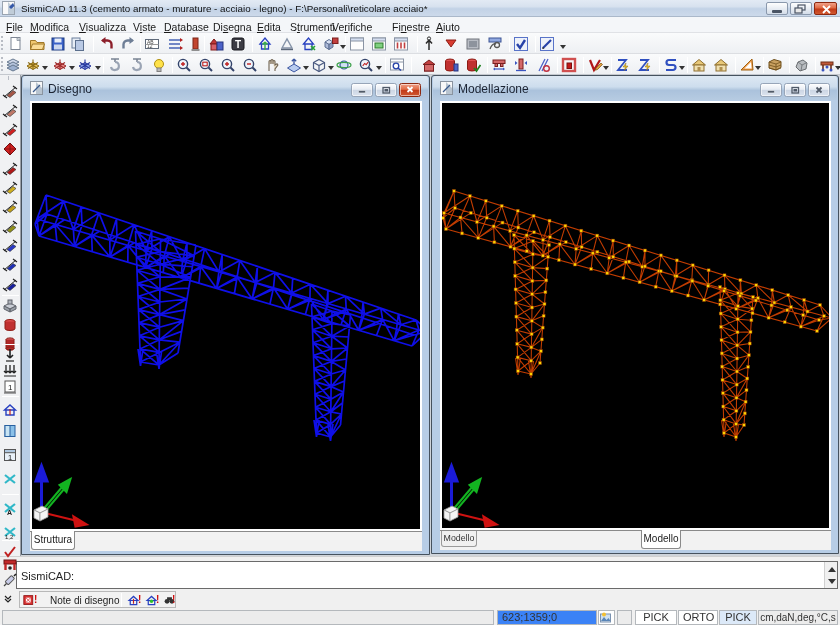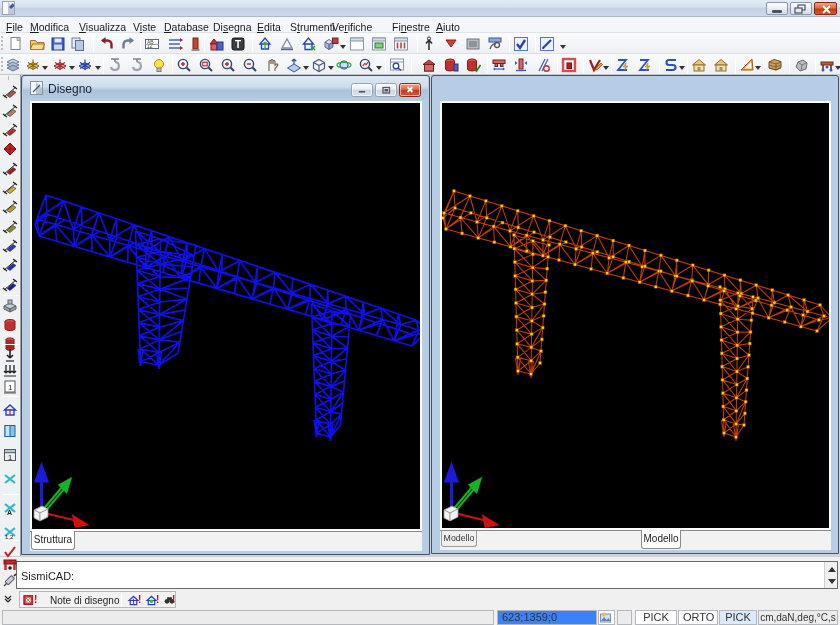--- a/index.html
+++ b/index.html
@@ -1,18 +1,19 @@
 <!DOCTYPE html>
 <html><head><meta charset="utf-8"><style>*{margin:0;padding:0;box-sizing:border-box}body{width:840px;height:625px;overflow:hidden;font-family:"Liberation Sans",sans-serif;background:#f0f0f0;position:relative}.ic{position:absolute;width:16px;height:16px}.abs{position:absolute}</style></head><body>
 <div class="abs" style="left:0;top:0;width:840px;height:17px;background:linear-gradient(180deg,#e2eaf4 0%,#d8e2ef 40%,#c2d2e6 55%,#ccd9ea 100%);border-bottom:1px solid #aab8ca">
     <svg width="13" height="14" viewBox="0 0 13 14" style="position:absolute;left:2px;top:1px">
       <rect x="0.5" y="0.5" width="12" height="13" fill="#fafafa" stroke="#9aa4b0"></rect>
       <path d="M6 1l6 6V13H6z" fill="#c0ccd8"></path>
       <path d="M7 6l4-4 1.5 3-3.5 3z" fill="#3458a8"></path>
     </svg>
+    <div style="position:absolute;left:21px;top:2.5px;font:9.8px 'Liberation Sans',sans-serif;color:#111">SismiCAD 11.3 (cemento armato - murature - acciaio - legno) - F:\Personali\reticolare acciaio*</div>
     <div style="position:absolute;left:766px;top:2px;width:22px;height:13px;background:linear-gradient(180deg,#fefefe,#d4dde9);border:1px solid #8a98ac;border-radius:2px">
       <div style="position:absolute;left:5px;top:7px;width:10px;height:3px;background:#4a5464;border-radius:1px"></div>
     </div>
     <div style="position:absolute;left:790px;top:2px;width:22px;height:13px;background:linear-gradient(180deg,#fefefe,#d4dde9);border:1px solid #8a98ac;border-radius:2px">
       <svg width="14" height="11" viewBox="0 0 14 11" style="position:absolute;left:3px;top:1px">
         <rect x="4" y="1" width="7" height="5" fill="none" stroke="#4a5464" stroke-width="1.2"></rect>
         <rect x="1" y="4" width="7" height="5" fill="#e8e8e8" stroke="#4a5464" stroke-width="1.2"></rect>
       </svg>
     </div>
     <div style="position:absolute;left:814px;top:2px;width:23px;height:13px;background:linear-gradient(180deg,#f0a088 0%,#e06a44 45%,#c23a18 55%,#d05830 100%);border:1px solid #8c2810;border-radius:2px">
@@ -527,20 +528,44 @@
             <polygon points="2.0,407.0 8.0,410.0 8.0,418.0 2.0,415.0"></polygon>
             <polygon points="8.0,410.0 16.0,406.0 16.0,414.0 8.0,418.0"></polygon>
           </g>
         </svg></div>
     </div>
     <div style="position:absolute;left:8px;top:455px;width:392px;height:20px;background:#f2f2f2;border-top:1px solid #8a8a8a">
       <div style="position:absolute;left:1px;top:-1px;width:44px;height:19px;background:#fff;border:1px solid #8a8a8a;border-top:none;border-radius:0 0 3px 3px;font:10px 'Liberation Sans',sans-serif;color:#222;text-align:center;line-height:17px;white-space:nowrap;overflow:hidden;z-index:2">Struttura</div>
     </div>
   </div>
 <div style="position:absolute;left:431px;top:75px;width:408px;height:479px;background:#b7cde6;border:1px solid #46525e;border-radius:3px 3px 0 0">
+    <div style="position:absolute;left:1px;top:0;right:1px;height:24px;background:linear-gradient(180deg,#dde8f3 0%,#cddded 45%,#abc2dc 60%,#b6cbe1 100%);border-radius:3px 3px 0 0">
+      <svg width="13" height="14" viewBox="0 0 13 14" style="position:absolute;left:7px;top:5px">
+        <rect x="0.5" y="0.5" width="12" height="13" fill="#f8f8f8" stroke="#8a94a0"></rect>
+        <path d="M6 1l6 6V13H6z" fill="#b8c4d0"></path>
+        <path d="M3 11l7-7" stroke="#3a5a8c" stroke-width="1.2"></path>
+      </svg>
+      <div style="position:absolute;left:25px;top:6px;font:12px 'Liberation Sans',sans-serif;color:#1c2433">Modellazione</div>
+      <div style="position:absolute;left:327px;top:7px;width:22px;height:14px;background:linear-gradient(180deg,#fdfdfe 0%,#e8edf4 45%,#ccd6e4 50%,#dbe3ee 100%);border:1px solid #97a5b8;border-radius:2.5px;box-shadow:inset 0 0 0 1px rgba(255,255,255,.55)">
+        <svg width="13" height="12" viewBox="0 0 13 12" style="position:absolute;left:50%;top:50%;transform:translate(-50%,-50%)">
+          <rect x="3" y="6.5" width="7" height="2.4" rx="1" fill="#505a68" stroke="#fff" stroke-width=".5"></rect>
+        </svg>
+      </div>
+      <div style="position:absolute;left:351px;top:7px;width:22px;height:14px;background:linear-gradient(180deg,#fdfdfe 0%,#e8edf4 45%,#ccd6e4 50%,#dbe3ee 100%);border:1px solid #97a5b8;border-radius:2.5px;box-shadow:inset 0 0 0 1px rgba(255,255,255,.55)">
+        <svg width="13" height="12" viewBox="0 0 13 12" style="position:absolute;left:50%;top:50%;transform:translate(-50%,-50%)">
+          <rect x="3.5" y="3.5" width="6.5" height="5.5" fill="none" stroke="#505a68" stroke-width="1.3"></rect>
+          <rect x="5" y="5" width="3.5" height="2.5" fill="#505a68"></rect>
+        </svg>
+      </div>
+      <div style="position:absolute;left:375px;top:7px;width:22px;height:14px;background:linear-gradient(180deg,#fdfdfe 0%,#e8edf4 45%,#ccd6e4 50%,#dbe3ee 100%);border:1px solid #97a5b8;border-radius:2.5px;box-shadow:inset 0 0 0 1px rgba(255,255,255,.55)">
+        <svg width="13" height="12" viewBox="0 0 13 12" style="position:absolute;left:50%;top:50%;transform:translate(-50%,-50%)">
+          <path d="M4 3.5l5 5m0-5l-5 5" stroke="#505a68" stroke-width="1.8"></path>
+        </svg>
+      </div>
+    </div>
     <div style="position:absolute;left:8px;top:25px;width:391px;height:429px;background:#fff;padding:0">
       <div style="position:absolute;left:2px;top:2px;width:387px;height:425px;background:#000;overflow:hidden"><svg width="387" height="425" viewBox="0 0 387 425">
           <path d="M12.0 88.0L378.0 202.0M2.0 110.0L382.0 213.0M4.0 126.0L375.0 228.0M13.0 105.0L377.0 217.0M2.0 110.0L12.0 88.0M2.0 110.0L4.0 126.0M12.0 88.0L13.0 105.0M4.0 126.0L13.0 105.0M2.0 110.0L27.9 93.0M4.0 126.0L18.5 114.5M4.0 126.0L28.8 109.9M18.5 114.5L27.9 93.0M18.5 114.5L20.1 130.4M27.9 93.0L35.0 119.0M18.5 114.5L36.3 134.9M35.0 119.0L43.8 97.9M35.0 119.0L36.3 134.9M43.8 97.9L44.7 114.7M36.3 134.9L44.7 114.7M35.0 119.0L59.7 102.9M36.3 134.9L51.6 123.4M36.3 134.9L60.5 119.6M51.6 123.4L59.7 102.9M51.6 123.4L52.4 139.3M59.7 102.9L68.1 127.9M51.6 123.4L68.5 143.7M68.1 127.9L75.7 107.8M68.1 127.9L68.5 143.7M75.7 107.8L76.3 124.5M68.5 143.7L76.3 124.5M68.1 127.9L91.6 112.8M68.5 143.7L84.6 132.4M68.5 143.7L92.1 129.3M84.6 132.4L91.6 112.8M84.6 132.4L84.7 148.2M91.6 112.8L101.1 136.9M84.6 132.4L100.8 152.6M101.1 136.9L107.5 117.7M101.1 136.9L100.8 152.6M107.5 117.7L108.0 134.2M100.8 152.6L108.0 134.2M101.1 136.9L123.4 122.7M100.8 152.6L117.7 141.3M100.8 152.6L123.8 139.1M117.7 141.3L123.4 122.7M117.7 141.3L116.9 157.0M123.4 122.7L134.2 145.8M117.7 141.3L133.0 161.5M134.2 145.8L139.3 127.7M134.2 145.8L133.0 161.5M139.3 127.7L139.6 144.0M133.0 161.5L139.6 144.0M134.2 145.8L155.2 132.6M133.0 161.5L150.7 150.3M133.0 161.5L155.4 148.8M150.7 150.3L155.2 132.6M150.7 150.3L149.2 165.9M155.2 132.6L167.2 154.8M150.7 150.3L165.3 170.3M167.2 154.8L171.1 137.6M167.2 154.8L165.3 170.3M171.1 137.6L171.3 153.7M165.3 170.3L171.3 153.7M167.2 154.8L187.0 142.5M165.3 170.3L183.7 159.3M165.3 170.3L187.1 158.6M183.7 159.3L187.0 142.5M183.7 159.3L181.4 174.8M187.0 142.5L200.3 163.7M183.7 159.3L197.6 179.2M200.3 163.7L203.0 147.5M200.3 163.7L197.6 179.2M203.0 147.5L202.9 163.4M197.6 179.2L202.9 163.4M200.3 163.7L218.9 152.4M197.6 179.2L216.8 168.2M197.6 179.2L218.7 168.3M216.8 168.2L218.9 152.4M216.8 168.2L213.7 183.7M218.9 152.4L233.3 172.7M216.8 168.2L229.8 188.1M233.3 172.7L234.8 157.4M233.3 172.7L229.8 188.1M234.8 157.4L234.6 173.2M229.8 188.1L234.6 173.2M233.3 172.7L250.7 162.3M229.8 188.1L249.8 177.2M229.8 188.1L250.4 178.0M249.8 177.2L250.7 162.3M249.8 177.2L246.0 192.5M250.7 162.3L266.3 181.7M249.8 177.2L262.1 197.0M266.3 181.7L266.6 167.3M266.3 181.7L262.1 197.0M266.6 167.3L266.2 182.9M262.1 197.0L266.2 182.9M266.3 181.7L282.5 172.3M262.1 197.0L282.9 186.1M262.1 197.0L282.0 187.8M282.9 186.1L282.5 172.3M282.9 186.1L278.2 201.4M282.5 172.3L299.4 190.6M282.9 186.1L294.3 205.8M299.4 190.6L298.4 177.2M299.4 190.6L294.3 205.8M298.4 177.2L297.9 192.7M294.3 205.8L297.9 192.7M299.4 190.6L314.3 182.2M294.3 205.8L315.9 195.1M294.3 205.8L313.7 197.5M315.9 195.1L314.3 182.2M315.9 195.1L310.5 210.3M314.3 182.2L332.4 199.6M315.9 195.1L326.6 214.7M332.4 199.6L330.3 187.1M332.4 199.6L326.6 214.7M330.3 187.1L329.5 202.4M326.6 214.7L329.5 202.4M332.4 199.6L346.2 192.1M326.6 214.7L349.0 204.0M326.6 214.7L345.3 207.3M349.0 204.0L346.2 192.1M349.0 204.0L342.7 219.1M346.2 192.1L365.5 208.5M349.0 204.0L358.9 223.6M365.5 208.5L362.1 197.0M365.5 208.5L358.9 223.6M362.1 197.0L361.2 212.1M358.9 223.6L361.2 212.1M365.5 208.5L378.0 202.0M358.9 223.6L382.0 213.0M358.9 223.6L377.0 217.0M382.0 213.0L378.0 202.0M382.0 213.0L375.0 228.0M378.0 202.0L390.0 215.0M382.0 213.0L390.0 215.0M375.0 228.0L390.0 215.0M377.0 217.0L390.0 215.0M12.0 88.0L1.0 115.0M2.0 110.0L1.0 115.0M4.0 126.0L1.0 115.0M13.0 105.0L1.0 115.0M72.0 132.0L76.0 268.0M91.0 138.0L89.0 271.0M107.0 142.0L98.0 260.0M72.0 132.0L91.0 138.0M91.0 138.0L107.0 142.0M72.0 132.0L90.8 151.3M72.4 145.6L91.0 138.0M91.0 138.0L106.1 153.8M72.4 145.6L90.8 151.3M90.8 151.3L106.1 153.8M72.4 145.6L90.6 164.6M72.8 159.2L90.8 151.3M90.6 164.6L106.1 153.8M72.8 159.2L90.6 164.6M90.6 164.6L105.2 165.6M72.8 159.2L90.4 177.9M73.2 172.8L90.6 164.6M90.6 164.6L104.3 177.4M73.2 172.8L90.4 177.9M90.4 177.9L104.3 177.4M73.2 172.8L90.2 191.2M73.6 186.4L90.4 177.9M90.2 191.2L104.3 177.4M73.6 186.4L90.2 191.2M90.2 191.2L103.4 189.2M73.6 186.4L90.0 204.5M74.0 200.0L90.2 191.2M90.2 191.2L102.5 201.0M74.0 200.0L90.0 204.5M90.0 204.5L102.5 201.0M74.0 200.0L89.8 217.8M74.4 213.6L90.0 204.5M89.8 217.8L102.5 201.0M74.4 213.6L89.8 217.8M89.8 217.8L101.6 212.8M74.4 213.6L89.6 231.1M74.8 227.2L89.8 217.8M89.8 217.8L100.7 224.6M74.8 227.2L89.6 231.1M89.6 231.1L100.7 224.6M74.8 227.2L89.4 244.4M75.2 240.8L89.6 231.1M89.4 244.4L100.7 224.6M75.2 240.8L89.4 244.4M89.4 244.4L99.8 236.4M75.2 240.8L89.2 257.7M75.6 254.4L89.4 244.4M89.4 244.4L98.9 248.2M75.6 254.4L89.2 257.7M89.2 257.7L98.9 248.2M75.6 254.4L89.0 271.0M76.0 268.0L89.2 257.7M89.0 271.0L98.9 248.2M76.0 268.0L89.0 271.0M89.0 271.0L98.0 260.0M73.5 255.0L76.0 272.0M78.5 255.0L76.0 272.0M86.5 258.0L89.0 275.0M91.5 258.0L89.0 275.0M278.0 184.0L282.0 330.0M296.0 190.0L294.0 334.0M311.0 194.0L302.0 322.0M278.0 184.0L296.0 190.0M296.0 190.0L311.0 194.0M278.0 184.0L295.8 203.1M278.4 197.3L296.0 190.0M296.0 190.0L310.2 205.6M278.4 197.3L295.8 203.1M295.8 203.1L310.2 205.6M278.4 197.3L295.6 216.2M278.7 210.5L295.8 203.1M295.6 216.2L310.2 205.6M278.7 210.5L295.6 216.2M295.6 216.2L309.4 217.3M278.7 210.5L295.5 229.3M279.1 223.8L295.6 216.2M295.6 216.2L308.5 228.9M279.1 223.8L295.5 229.3M295.5 229.3L308.5 228.9M279.1 223.8L295.3 242.4M279.5 237.1L295.5 229.3M295.3 242.4L308.5 228.9M279.5 237.1L295.3 242.4M295.3 242.4L307.7 240.5M279.5 237.1L295.1 255.5M279.8 250.4L295.3 242.4M295.3 242.4L306.9 252.2M279.8 250.4L295.1 255.5M295.1 255.5L306.9 252.2M279.8 250.4L294.9 268.5M280.2 263.6L295.1 255.5M294.9 268.5L306.9 252.2M280.2 263.6L294.9 268.5M294.9 268.5L306.1 263.8M280.2 263.6L294.7 281.6M280.5 276.9L294.9 268.5M294.9 268.5L305.3 275.5M280.5 276.9L294.7 281.6M294.7 281.6L305.3 275.5M280.5 276.9L294.5 294.7M280.9 290.2L294.7 281.6M294.5 294.7L305.3 275.5M280.9 290.2L294.5 294.7M294.5 294.7L304.5 287.1M280.9 290.2L294.4 307.8M281.3 303.5L294.5 294.7M294.5 294.7L303.6 298.7M281.3 303.5L294.4 307.8M294.4 307.8L303.6 298.7M281.3 303.5L294.2 320.9M281.6 316.7L294.4 307.8M294.2 320.9L303.6 298.7M281.6 316.7L294.2 320.9M294.2 320.9L302.8 310.4M281.6 316.7L294.0 334.0M282.0 330.0L294.2 320.9M294.2 320.9L302.0 322.0M282.0 330.0L294.0 334.0M294.0 334.0L302.0 322.0M279.5 317.0L282.0 334.0M284.5 317.0L282.0 334.0M291.5 321.0L294.0 338.0M296.5 321.0L294.0 338.0" stroke="#c03c00" stroke-width="1.1" fill="none"></path>
           <g fill="#ffd400" stroke="#8a3200" stroke-width="0.5">
             <rect x="0.5" y="108.5" width="3" height="3"></rect>
             <rect x="2.5" y="124.5" width="3" height="3"></rect>
             <rect x="10.5" y="86.5" width="3" height="3"></rect>
             <rect x="11.5" y="103.5" width="3" height="3"></rect>
             <rect x="17.0" y="113.0" width="3" height="3"></rect>
             <rect x="18.6" y="128.9" width="3" height="3"></rect>

